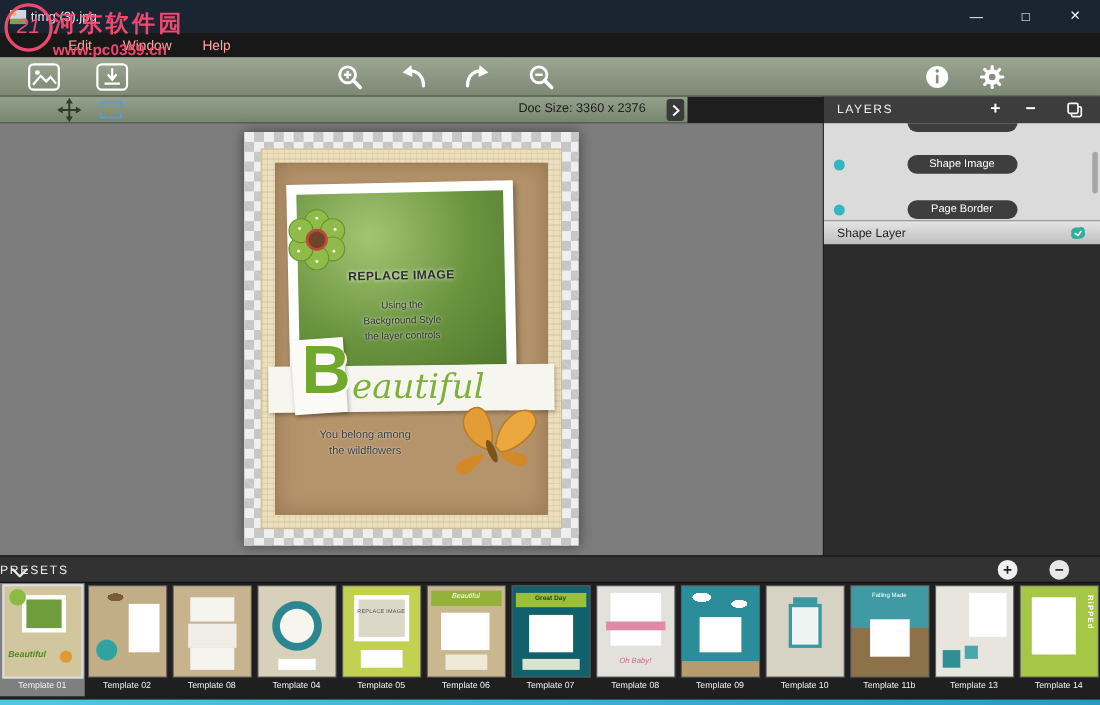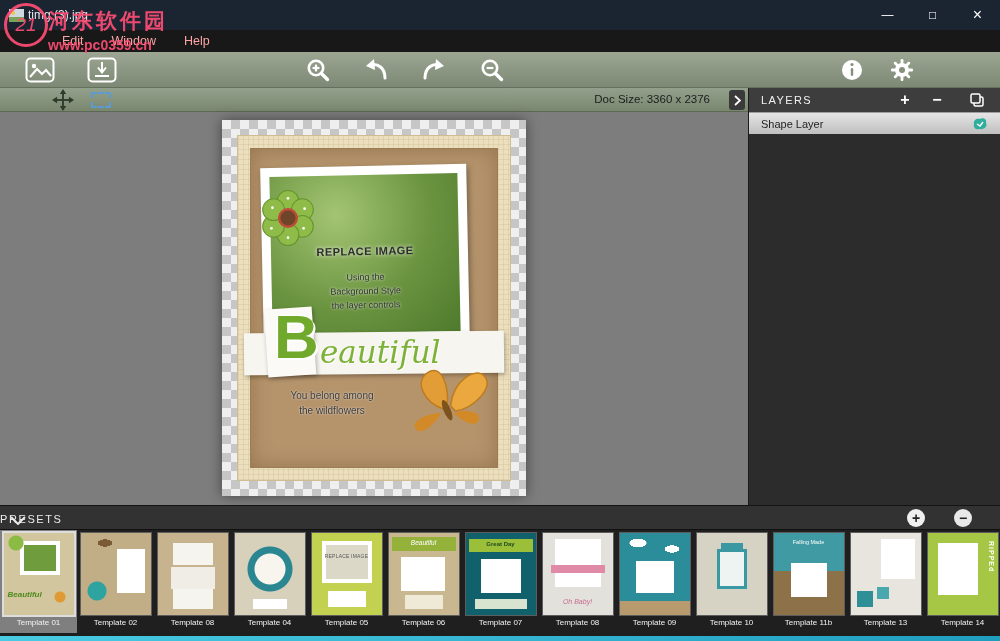--- a/index.html
+++ b/index.html
@@ -21,21 +21,21 @@
   .menubar{position:absolute;left:0;top:30px;width:100%;height:22px;background:#181818;
     display:flex;align-items:center;gap:28px;padding-left:62px}
   .menu-item{color:#fca5a5;font-size:12.5px}
 
   
   .toolbar{position:absolute;left:0;top:52px;width:100%;height:36px;
     background:linear-gradient(#9ca693,#7d8974);border-bottom:1px solid #64705c}
   .tbtn{position:absolute;top:4px;width:32px;height:28px;display:flex;align-items:center;justify-content:center}
 
   
-  .optionsbar{position:absolute;left:0;top:88px;width:748px;height:24px;
+  .optionsbar{position:absolute;left:0;top:88px;width:625px;height:24px;
     background:linear-gradient(#93a08c,#79876f);border-bottom:1px solid #5d6955}
   .obtn{position:absolute;top:1px;width:26px;height:22px;display:flex;align-items:center;justify-content:center}
   .marquee-ico{width:20px;height:16px;border:2px dashed #5b9bd5;border-radius:2px}
   .docsize{position:absolute;right:38px;top:5px;font-size:11.5px;color:#1c1c1c}
   .expand-btn{position:absolute;right:3px;top:2px;width:16px;height:20px;background:#3a3a3a;
     border-radius:3px;display:flex;align-items:center;justify-content:center}
 
   
   .layers{position:absolute;left:748px;top:88px;width:252px;height:417px;background:#2c2c2c;
     border-left:1px solid #1b1b1b}
@@ -302,20 +302,28 @@
       <span class="layers-title">LAYERS</span>
       <div class="lh-btn" style="right:82px">+</div>
       <div class="lh-btn" style="right:50px">−</div>
       <div class="lh-btn" style="right:10px">
         <svg width="16" height="16" viewBox="0 0 16 16">
           <rect x="5" y="5" width="9" height="9" rx="1.5" fill="none" stroke="#fff" stroke-width="1.5"></rect>
           <rect x="2" y="2" width="9" height="9" rx="1.5" fill="#3d3d3d" stroke="#fff" stroke-width="1.5"></rect>
         </svg>
       </div>
     </div>
+    <div class="layers-list">
+      <div class="pill partial"></div>
+      <span class="dot d1"></span>
+      <div class="pill r1">Shape Image</div>
+      <span class="dot d2"></span>
+      <div class="pill r2">Page Border</div>
+      <div class="vscroll"></div>
+    </div>
     <div class="shape-bar">
       <span class="shape-title">Shape Layer</span>
       <span class="shape-badge">
         <svg width="16" height="14" viewBox="0 0 16 14">
           <path d="M2 7 C1 3 5 1 8 2 C12 0 15 3 14 6 C16 9 12 13 8 12 C4 13 1 11 2 7 Z" fill="#2fae9e"></path>
           <path d="M5 7 L8 9 L11 5" stroke="#fff" stroke-width="1.4" fill="none"></path>
         </svg>
       </span>
     </div>
     <div class="layers-body"></div>

